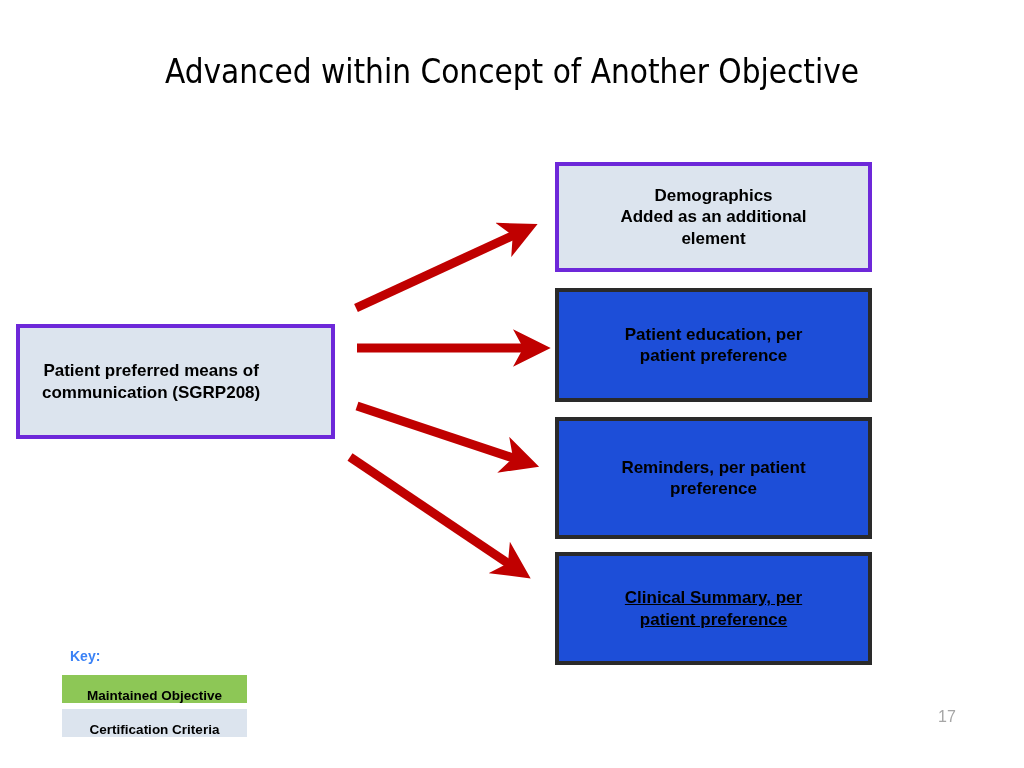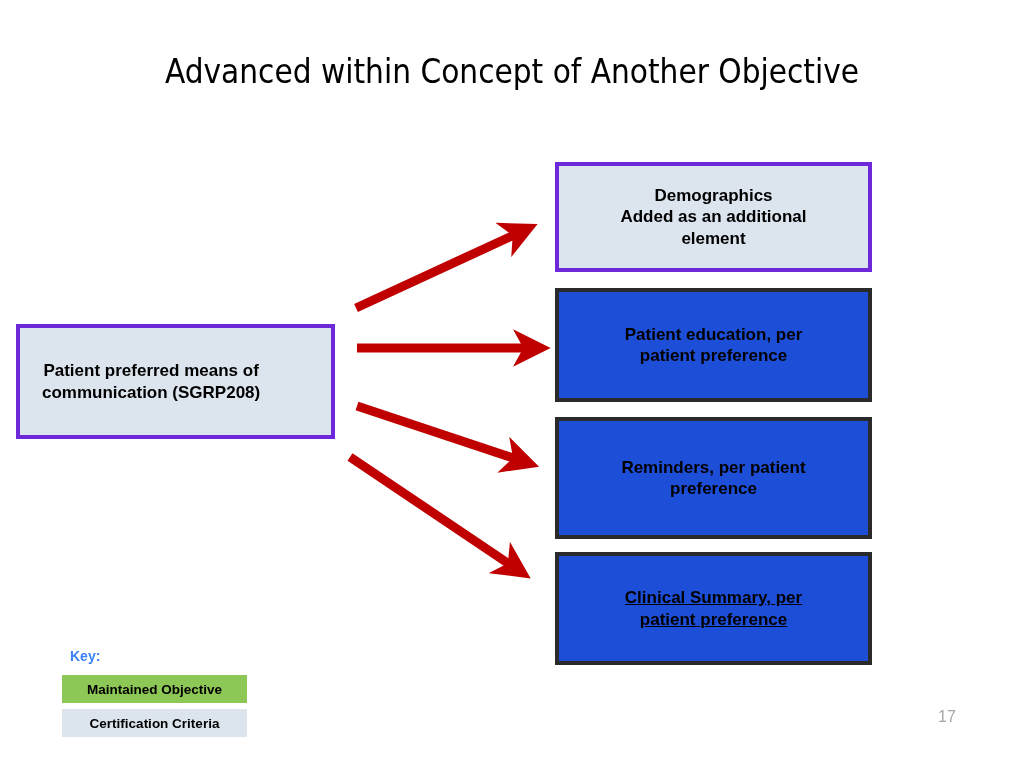--- a/index.html
+++ b/index.html
@@ -113,21 +113,21 @@
     font-size: 14px;
     font-weight: bold;
     color: #3b82f6;
   }
   .key-swatch {
     position: absolute;
     left: 62px;
     width: 185px;
     height: 28px;
     display: flex;
-    align-items: center;
+    align-items: flex-end;
     justify-content: center;
     font-size: 13.5px;
     font-weight: bold;
     color: #000000;
     box-sizing: border-box;
   }
   #key-maintained {
     top: 675px;
     background: #8dc756;
   }

